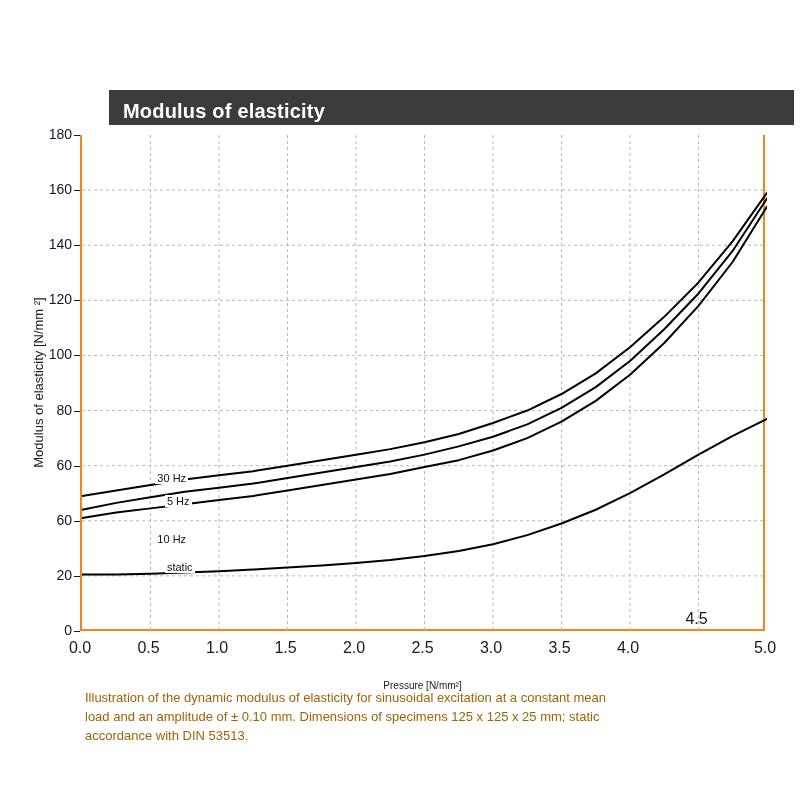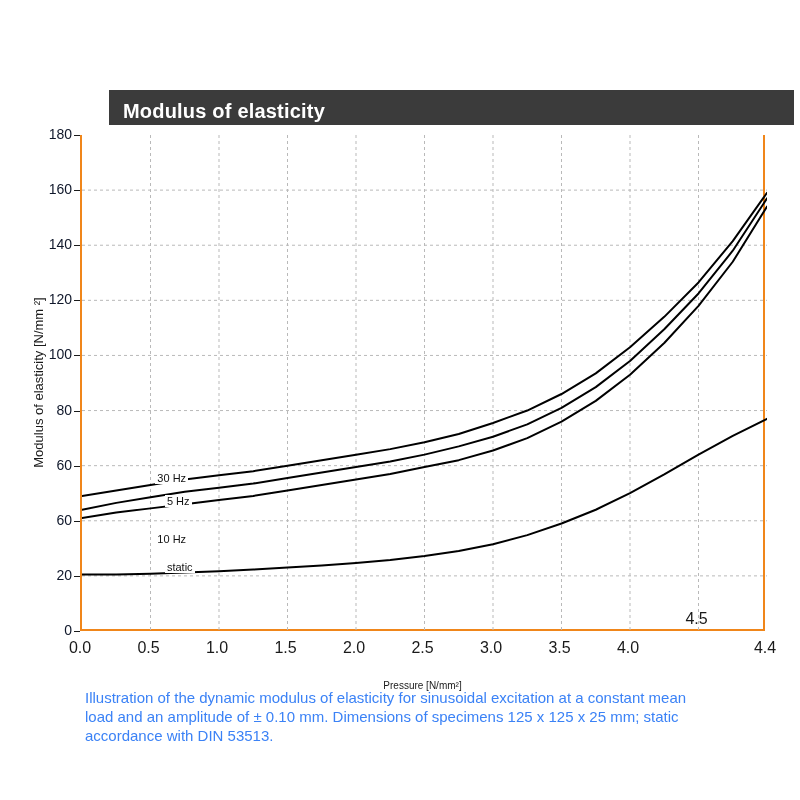--- a/index.html
+++ b/index.html
@@ -108,23 +108,23 @@
     padding: 0 2px;
     white-space: nowrap;
   }
 
   
   .caption {
     position: absolute;
     left: 85px;
     top: 688px;
     width: 660px;
-    font-size: 15px;
+    font-size: 13px;
     line-height: 19px;
-    color: #3b82f6;
+    color: #a16207;
   }
   .caption div { white-space: pre; }
 </style>
 </head>
 <body>
 
 <div id="stage">
 
   <div class="title-bar">
     <div class="title-text">Modulus of elasticity</div>
@@ -162,21 +162,21 @@
       <div class="xlab" style="left: 60px; top: 639px;">0.0</div>
       <div class="xlab" style="left: 128.5px; top: 639px;">0.5</div>
       <div class="xlab" style="left: 197px; top: 639px;">1.0</div>
       <div class="xlab" style="left: 265.5px; top: 639px;">1.5</div>
       <div class="xlab" style="left: 334px; top: 639px;">2.0</div>
       <div class="xlab" style="left: 402.5px; top: 639px;">2.5</div>
       <div class="xlab" style="left: 471px; top: 639px;">3.0</div>
       <div class="xlab" style="left: 539.5px; top: 639px;">3.5</div>
       <div class="xlab" style="left: 608px; top: 639px;">4.0</div>
       <div class="xlab" style="left: 676.5px; top: 610px;">4.5</div>
-      <div class="xlab" style="left: 745px; top: 639px;">4.4</div>
+      <div class="xlab" style="left: 745px; top: 639px;">5.0</div>
       <div class="ylab" style="left: 32px; top: 622px;">0</div>
       <div style="position: absolute; left: 74px; top: 631px; width: 6px; height: 1px; background: rgb(26, 26, 26);"></div>
       <div class="ylab" style="left: 32px; top: 566.889px;">20</div>
       <div style="position: absolute; left: 74px; top: 575.889px; width: 6px; height: 1px; background: rgb(26, 26, 26);"></div>
       <div class="ylab" style="left: 32px; top: 511.778px;">60</div>
       <div style="position: absolute; left: 74px; top: 520.778px; width: 6px; height: 1px; background: rgb(26, 26, 26);"></div>
       <div class="ylab" style="left: 32px; top: 456.667px;">60</div>
       <div style="position: absolute; left: 74px; top: 465.667px; width: 6px; height: 1px; background: rgb(26, 26, 26);"></div>
       <div class="ylab" style="left: 32px; top: 401.556px;">80</div>
       <div style="position: absolute; left: 74px; top: 410.556px; width: 6px; height: 1px; background: rgb(26, 26, 26);"></div>

